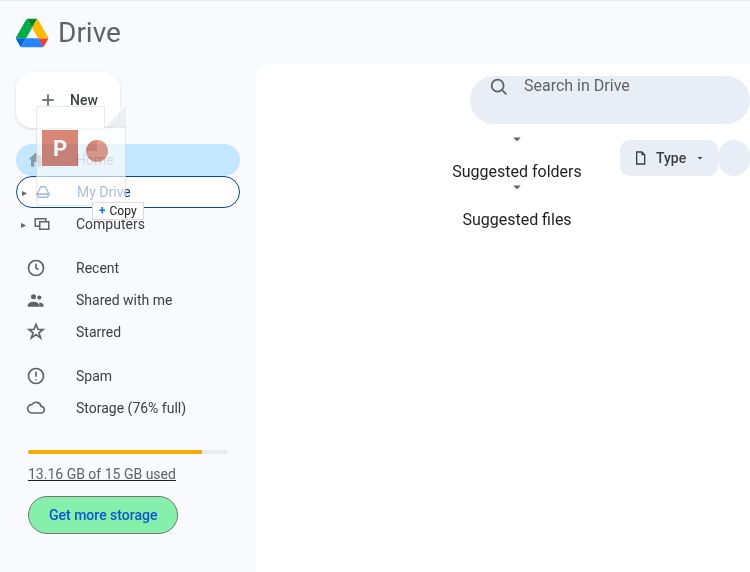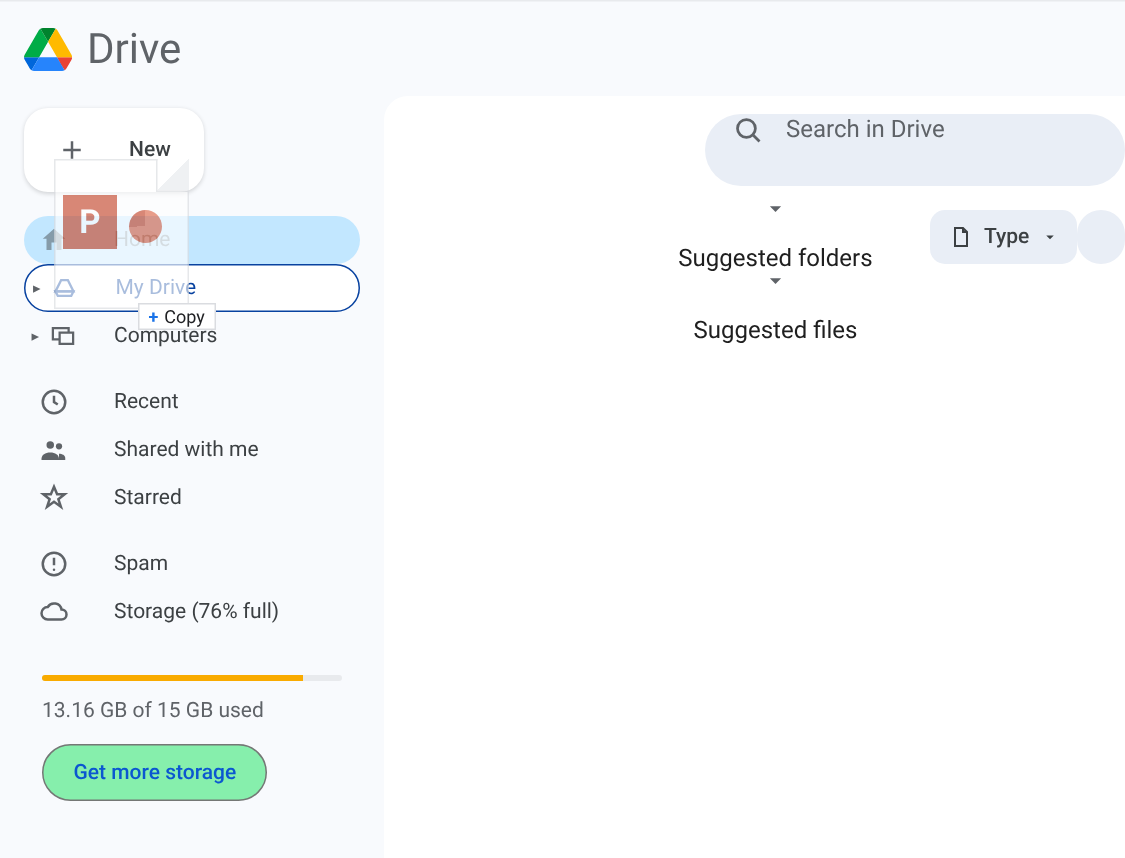--- a/index.html
+++ b/index.html
@@ -24,21 +24,21 @@
   .app-title { font-size: 28px; color: #5f6368; }
   .sidebar {
     position: absolute;
     left: 0; top: 64px;
     width: 256px;
     padding: 8px 16px 0 16px;
   }
   .new-btn {
     display: inline-flex;
     align-items: center;
-    gap: 28px;
+    gap: 12px;
     background: #fff;
     border-radius: 16px;
     padding: 18px 22px;
     box-shadow: 0 1px 3px rgba(0,0,0,0.15);
     font-size: 14px;
     color: #3c4043;
     cursor: pointer;
     margin-bottom: 16px;
     font-weight: 500;
   }
@@ -63,20 +63,21 @@
   .nav-item.home-bg { background: #c2e7ff; }
   .nav-item.mydrive {
     background: #fff;
     border: 1px solid #0842a0;
     color: #0842a0;
   }
   .spacer-sm { height: 12px; }
   .storage {
     margin-top: 4px;
     padding: 12px 12px;
+    text-decoration: underline;
   }
   .storage-bar {
     height: 4px;
     background: #e8eaed;
     border-radius: 4px;
     margin: 10px 0 12px 0;
     overflow: hidden;
   }
   .storage-fill {
     height: 100%;

